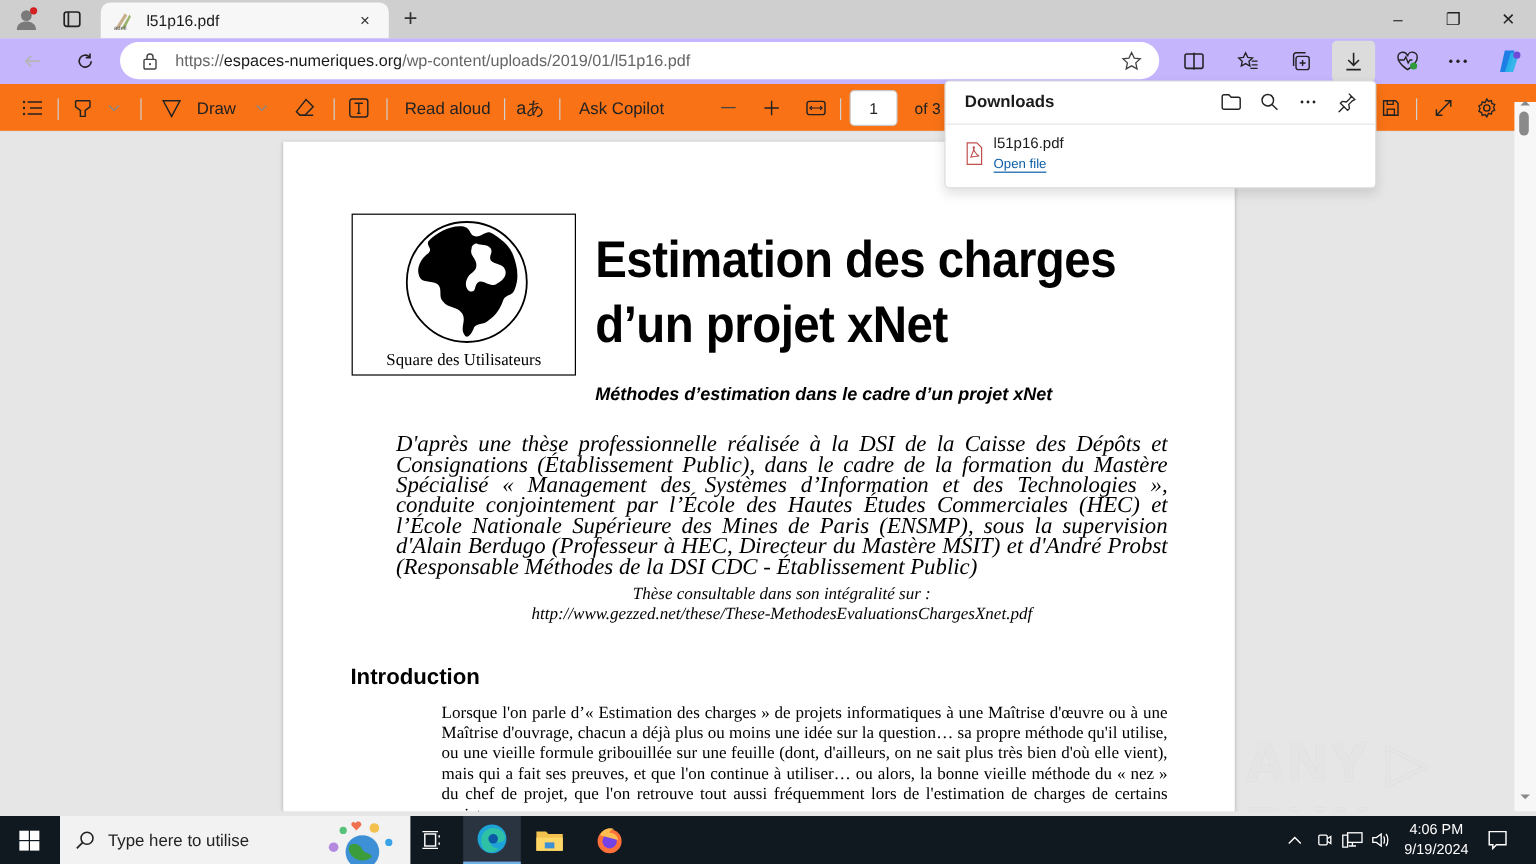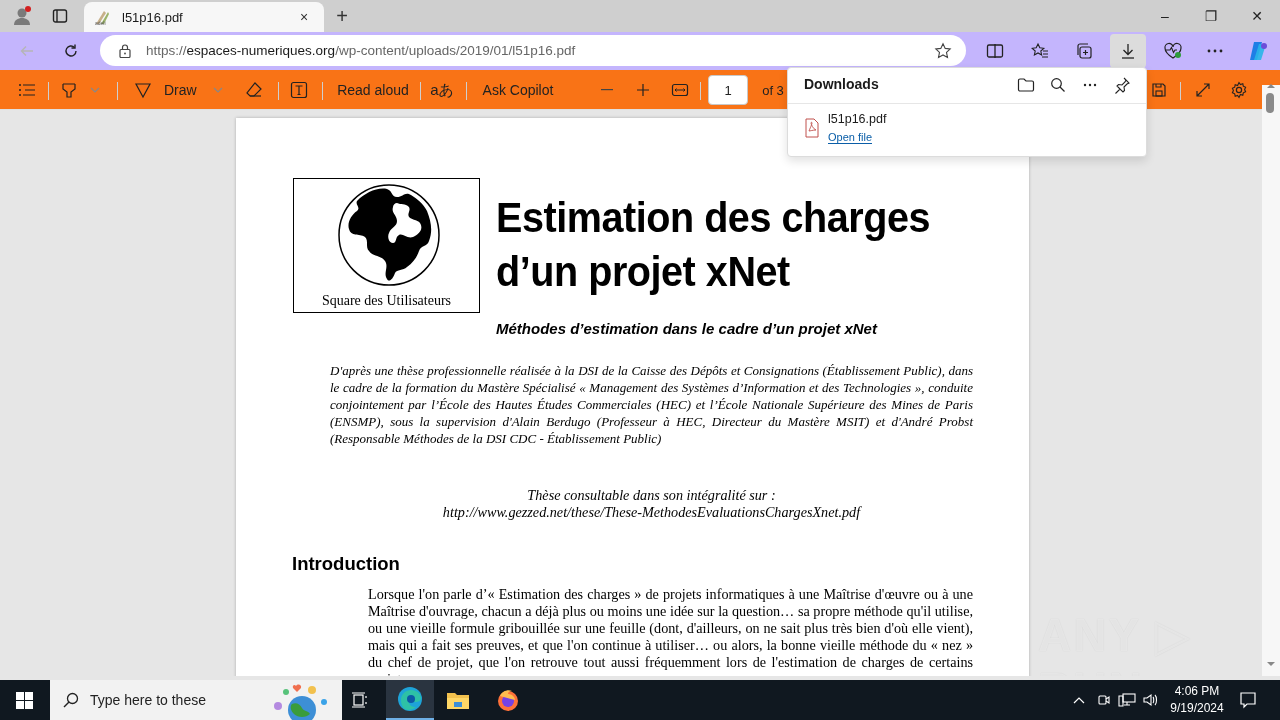--- a/index.html
+++ b/index.html
@@ -31,21 +31,21 @@
   .sep { position:absolute; top:12px; width:1px; height:18px; background:#cfcfcf; }
   .pageinput { position:absolute; left:708px; top:5px; width:40px; height:30px; border:1px solid #c8c8c8; border-radius:4px; background:#fff; display:flex; align-items:center; justify-content:center; font-size: 13px; }
 
   
   #viewer { position:absolute; left:0; top:111px; width:1262px; height:565px; background:#e6e6e6; overflow:hidden; }
   #page { position:absolute; left:236px; top:7px; width:793px; height:600px; background:#fff; box-shadow: 0 0 3px rgba(0,0,0,0.25); }
   .logo-box { position:absolute; left:57px; top:60px; width:187px; height:135px; border:1px solid #000; }
   .logo-caption { position:absolute; left:0; bottom:3px; width:100%; text-align:center; font-family: "Liberation Serif", serif; font-size: 14px; }
   .doc-title { position:absolute; left:260px; top:72px; font-family: "Liberation Sans", sans-serif; font-weight: bold; font-size: 43px; line-height: 54px; letter-spacing: -0.5px; color:#000; transform: scaleX(0.92); transform-origin: left top; }
   .doc-subtitle { position:absolute; left:260px; top:202px; font-weight:bold; font-style: italic; font-size: 15px; color:#000; }
-  .abstract { position:absolute; left:94px; top:244px; width:643px; font-family: "Liberation Serif", serif; font-style: italic; font-size: 13px; line-height: 17px; text-align: justify; color:#000; }
+  .abstract { position:absolute; left:94px; top:244px; width:643px; font-family: "Liberation Serif", serif; font-style: italic; font-size: 19px; line-height: 17px; text-align: justify; color:#000; }
   .thesis { position:absolute; left:94px; top:369px; width:643px; font-family: "Liberation Serif", serif; font-style: italic; font-size: 14.2px; line-height: 17px; color:#000;text-align:center; }
   .intro-h { position:absolute; left:56px; top:435px; font-weight:bold; font-size: 18.5px; color:#000; }
   .intro-p { position:absolute; left:132px; top:468px; width:605px; font-family: "Liberation Serif", serif; font-size: 14.2px; line-height: 17px; text-align: justify; color:#000; }
 
   
   #vscroll { position:absolute; left:1262px; top:85px; width:18px; height:591px; background:#f7f7f7; }
   .sthumb { position:absolute; left:4px; top:8px; width:8px; height:20px; border-radius:4px; background:#8a8a8a; }
 
   
   #downloads { position:absolute; left:787px; top:67px; width:360px; height:90px; background:#fff; border:1px solid #dcdcdc; border-radius: 4px; box-shadow: 0 4px 10px rgba(0,0,0,0.12); }
@@ -346,21 +346,21 @@
         <rect x="9" y="0" width="8" height="8" fill="#fff"></rect>
         <rect x="0" y="9" width="8" height="8" fill="#fff"></rect>
         <rect x="9" y="9" width="8" height="8" fill="#fff"></rect>
       </svg>
   </div>
   <div class="search">
     <svg width="18" height="18" viewBox="0 0 18 18" style="margin-right:10px">
         <circle cx="10.5" cy="7.5" r="5" fill="none" stroke="#222" stroke-width="1.3"></circle>
         <path d="M7 11l-5 5" stroke="#222" stroke-width="1.4"></path>
       </svg>
-    <span>Type here to these</span>
+    <span>Type here to utilise</span>
     <svg style="position:absolute; right:10px; top:2px" width="64" height="38" viewBox="0 0 64 38">
         <circle cx="34" cy="28" r="14" fill="#3d8fd6"></circle>
         <path d="M24 22c4-2 8 0 10 4s6 2 8 6c-4 4-12 4-16 0s-4-8-2-10z" fill="#3a9c3a"></path>
         <circle cx="10" cy="24" r="4" fill="#b48ae0"></circle>
         <path d="M28 4c2-3 6-1 5 2l-4 4-4-4c-1-3 2-4 3-2z" fill="#f07050"></path>
         <circle cx="44" cy="8" r="4" fill="#f2c14e"></circle>
         <circle cx="18" cy="10" r="3" fill="#57c27a"></circle>
         <circle cx="56" cy="20" r="3" fill="#3aa3e8"></circle>
       </svg>
   </div>

